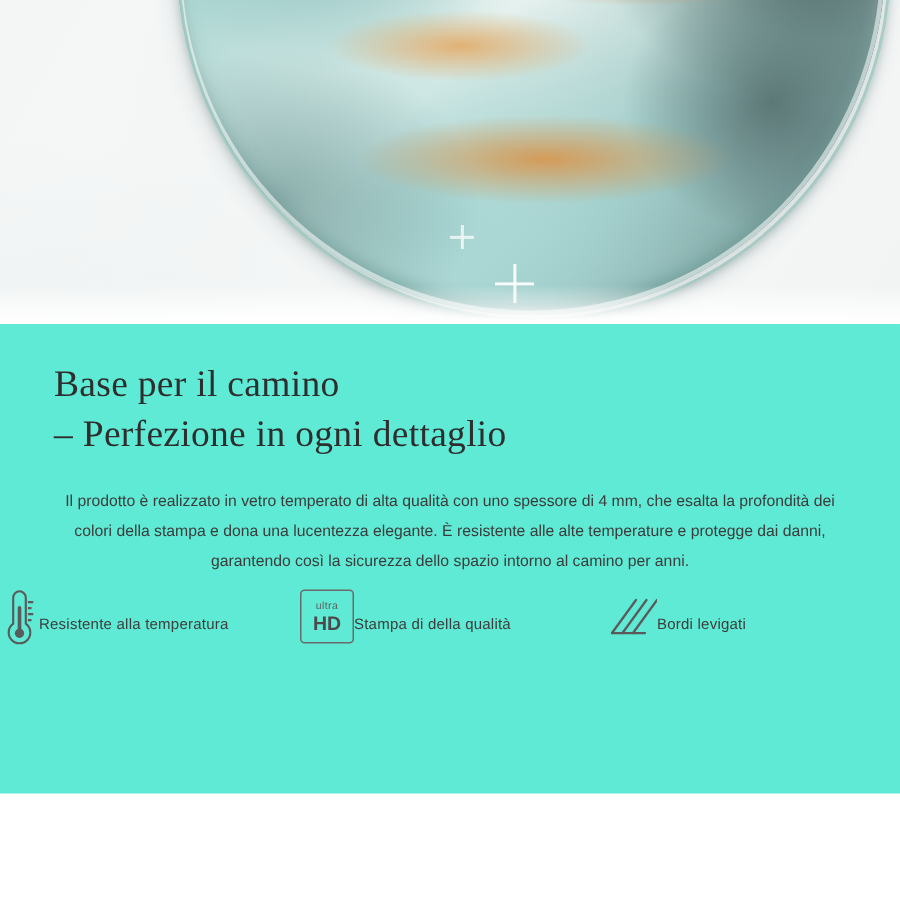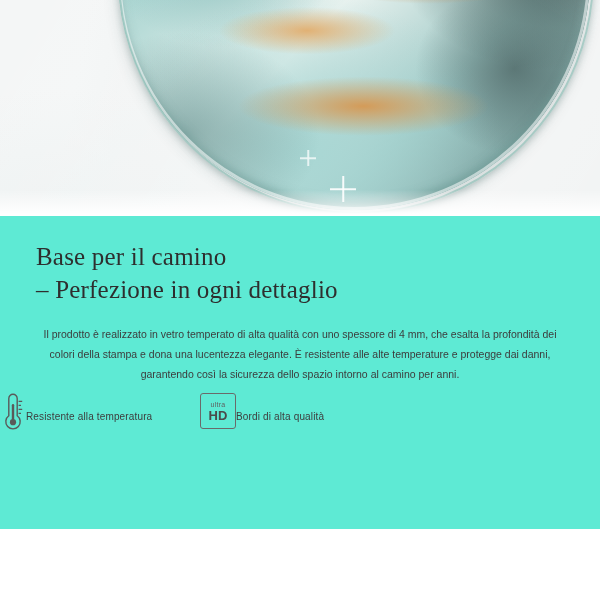--- a/index.html
+++ b/index.html
@@ -233,21 +233,32 @@
       <div class="flabel">Resistente alla temperatura</div>
     </div>
 
     <div class="feature">
       <div class="ficon">
         <div class="hd-box">
           <span class="u">ultra</span>
           <span class="h">HD</span>
         </div>
       </div>
-      <div class="flabel">Bordi di alta qualità</div>
-    </div>
-
-
-
+      <div class="flabel">Stampa di della qualità</div>
+    </div>
+
+
+
+    <div class="feature">
+      <div class="ficon">
+        <svg width="38" height="34" viewBox="0 0 38 34" stroke="#5a5a5a" stroke-width="1.5" fill="none" stroke-linecap="round">
+          <path d="M8 28 L24 6"></path>
+          <path d="M15 28 L31 6"></path>
+          <path d="M22 28 L38 6"></path>
+          <path d="M8 28 H30"></path>
+        </svg>
+      </div>
+      <div class="flabel">Bordi levigati</div>
+    </div>
 
 
   </div>
 </div>
 
 </body></html>

